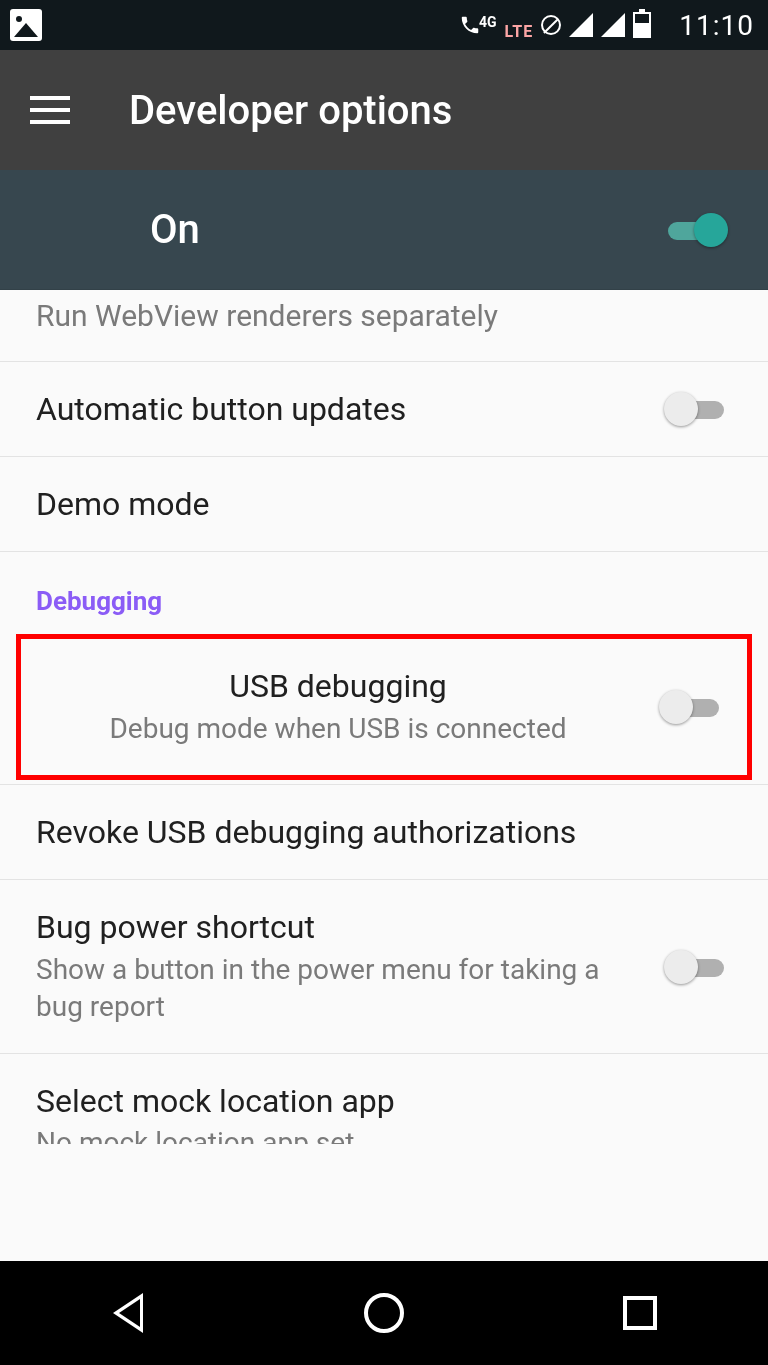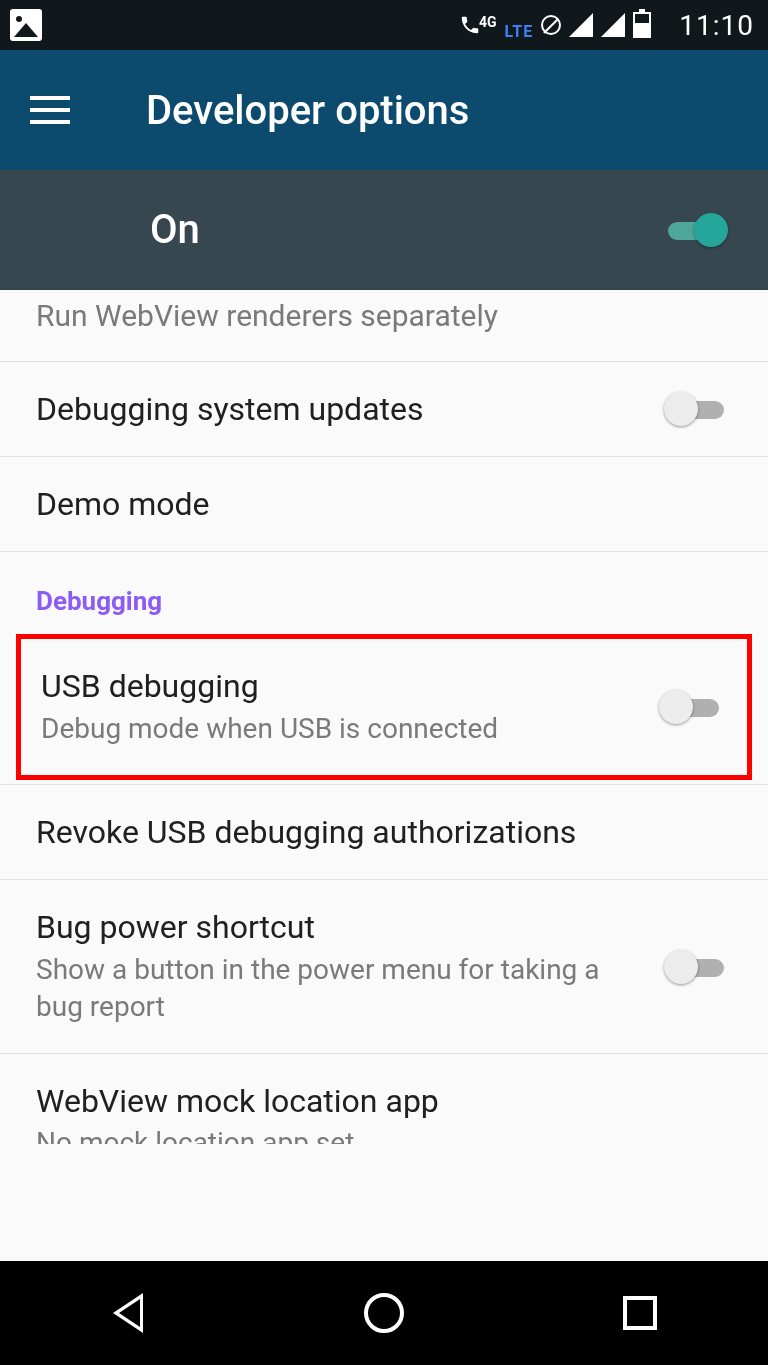--- a/index.html
+++ b/index.html
@@ -27,35 +27,35 @@
     border-left: 12px solid transparent; border-right: 12px solid transparent; border-bottom: 14px solid #10181c;
   }
   .signal-tri {
     width: 0; height: 0; border-left: 24px solid transparent; border-bottom: 24px solid #fff;
   }
   .battery {
     width: 18px; height: 26px; border: 2px solid #fff; position: relative;
   }
   .battery::before { content:""; position:absolute; top:-5px; left:4px; width:6px; height:3px; background:#fff; }
   .battery::after { content:""; position:absolute; bottom:0; left:0; right:0; height:60%; background:#fff; }
-  .lte { font-size: 16px; font-weight: 700; color: #3b82f6; letter-spacing: 1px; margin-top: 12px; }
+  .lte { font-size: 16px; font-weight: 700; color: #fca5a5; letter-spacing: 1px; margin-top: 12px; }
   .phone-4g { display:flex; align-items:flex-start; }
   .phone-4g .lbl { font-size:14px; font-weight:700; margin-left:-2px; }
   .dnd {
     width:20px; height:20px; border:2px solid #fff; border-radius:50%; position:relative;
   }
   .dnd::after { content:""; position:absolute; left:-2px; right:-2px; top:50%; height:2px; background:#fff; transform: rotate(-45deg); }
 
   .app-bar {
     height: 120px;
-    background: #0c4a6e;
+    background: #404040;
     display: flex;
     align-items: center;
     padding-left: 30px;
-    gap: 76px;
+    gap: 59px;
   }
   .hamburger { width: 40px; display:flex; flex-direction:column; gap:8px; cursor:pointer; }
   .hamburger span { display:block; height:4px; background:#fff; width:100%; }
   .app-title { color:#fff; font-size: 40px; font-weight: 500; }
 
   .master-row {
     height: 120px;
     background: #37474f;
     display: flex; align-items: center;
     padding: 0 40px 0 150px;
@@ -89,20 +89,21 @@
   .row.partial .title { color:#7a7a7a; font-size:30px; }
 
   .section-header {
     padding: 34px 36px 18px 36px;
     color:#8b5cf6; font-size:26px; font-weight:700;
   }
 
   .highlight-box {
     border: 5px solid #ff0000;
     margin: 0 16px;
+    text-align: center;
   }
   .highlight-box .row { border-bottom: none; padding-left: 20px; padding-right: 24px; }
 
   .cutoff {
     padding: 28px 36px 0 36px;
   }
   .cutoff .title { font-size: 32px; color:#202020; }
   .cutoff .sub { font-size: 28px; color:#7a7a7a; margin-top:6px; white-space:nowrap; overflow:hidden; height:18px; }
 
   .nav-bar {
@@ -174,21 +175,21 @@
 <div class="content-area">
 
   <div class="row partial">
     <div class="texts">
       <div class="title">Run WebView renderers separately</div>
     </div>
   </div>
 
   <div class="row">
     <div class="texts">
-      <div class="title">Debugging system updates</div>
+      <div class="title">Automatic button updates</div>
     </div>
     <div class="switch">
       <div class="track"></div>
         <div class="thumb"></div>
     </div>
   </div>
 
   <div class="row">
     <div class="texts">
       <div class="title">Demo mode</div>
@@ -221,21 +222,21 @@
       <div class="title">Bug power shortcut</div>
       <div class="sub">Show a button in the power menu for taking a bug report</div>
     </div>
     <div class="switch">
       <div class="track"></div>
         <div class="thumb"></div>
     </div>
   </div>
 
   <div class="cutoff">
-    <div class="title">WebView mock location app</div>
+    <div class="title">Select mock location app</div>
     <div class="sub">No mock location app set</div>
   </div>
 
 </div>
 
 <div class="nav-bar">
   <div class="nav-btn">
       <div class="nav-back"></div>
     </div>
   <div class="nav-btn">

